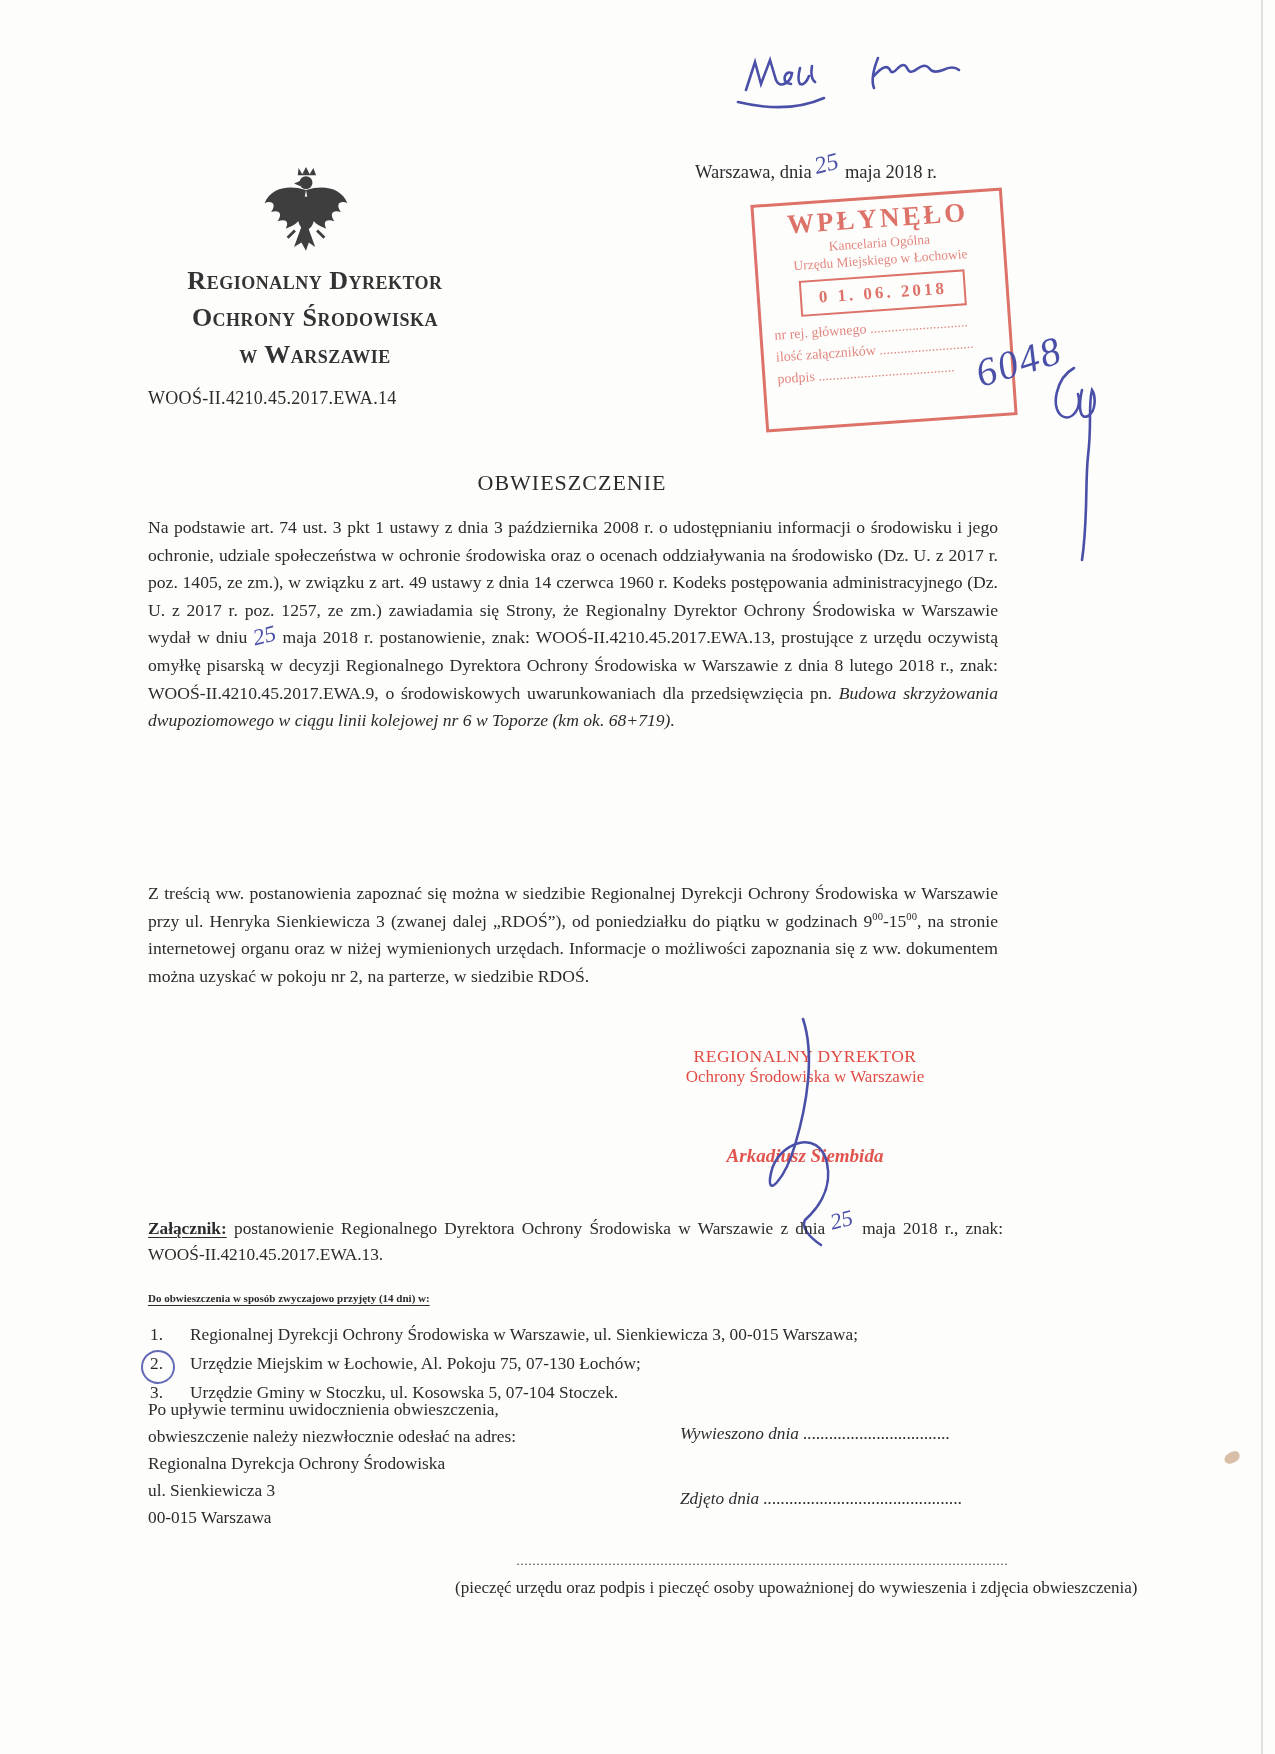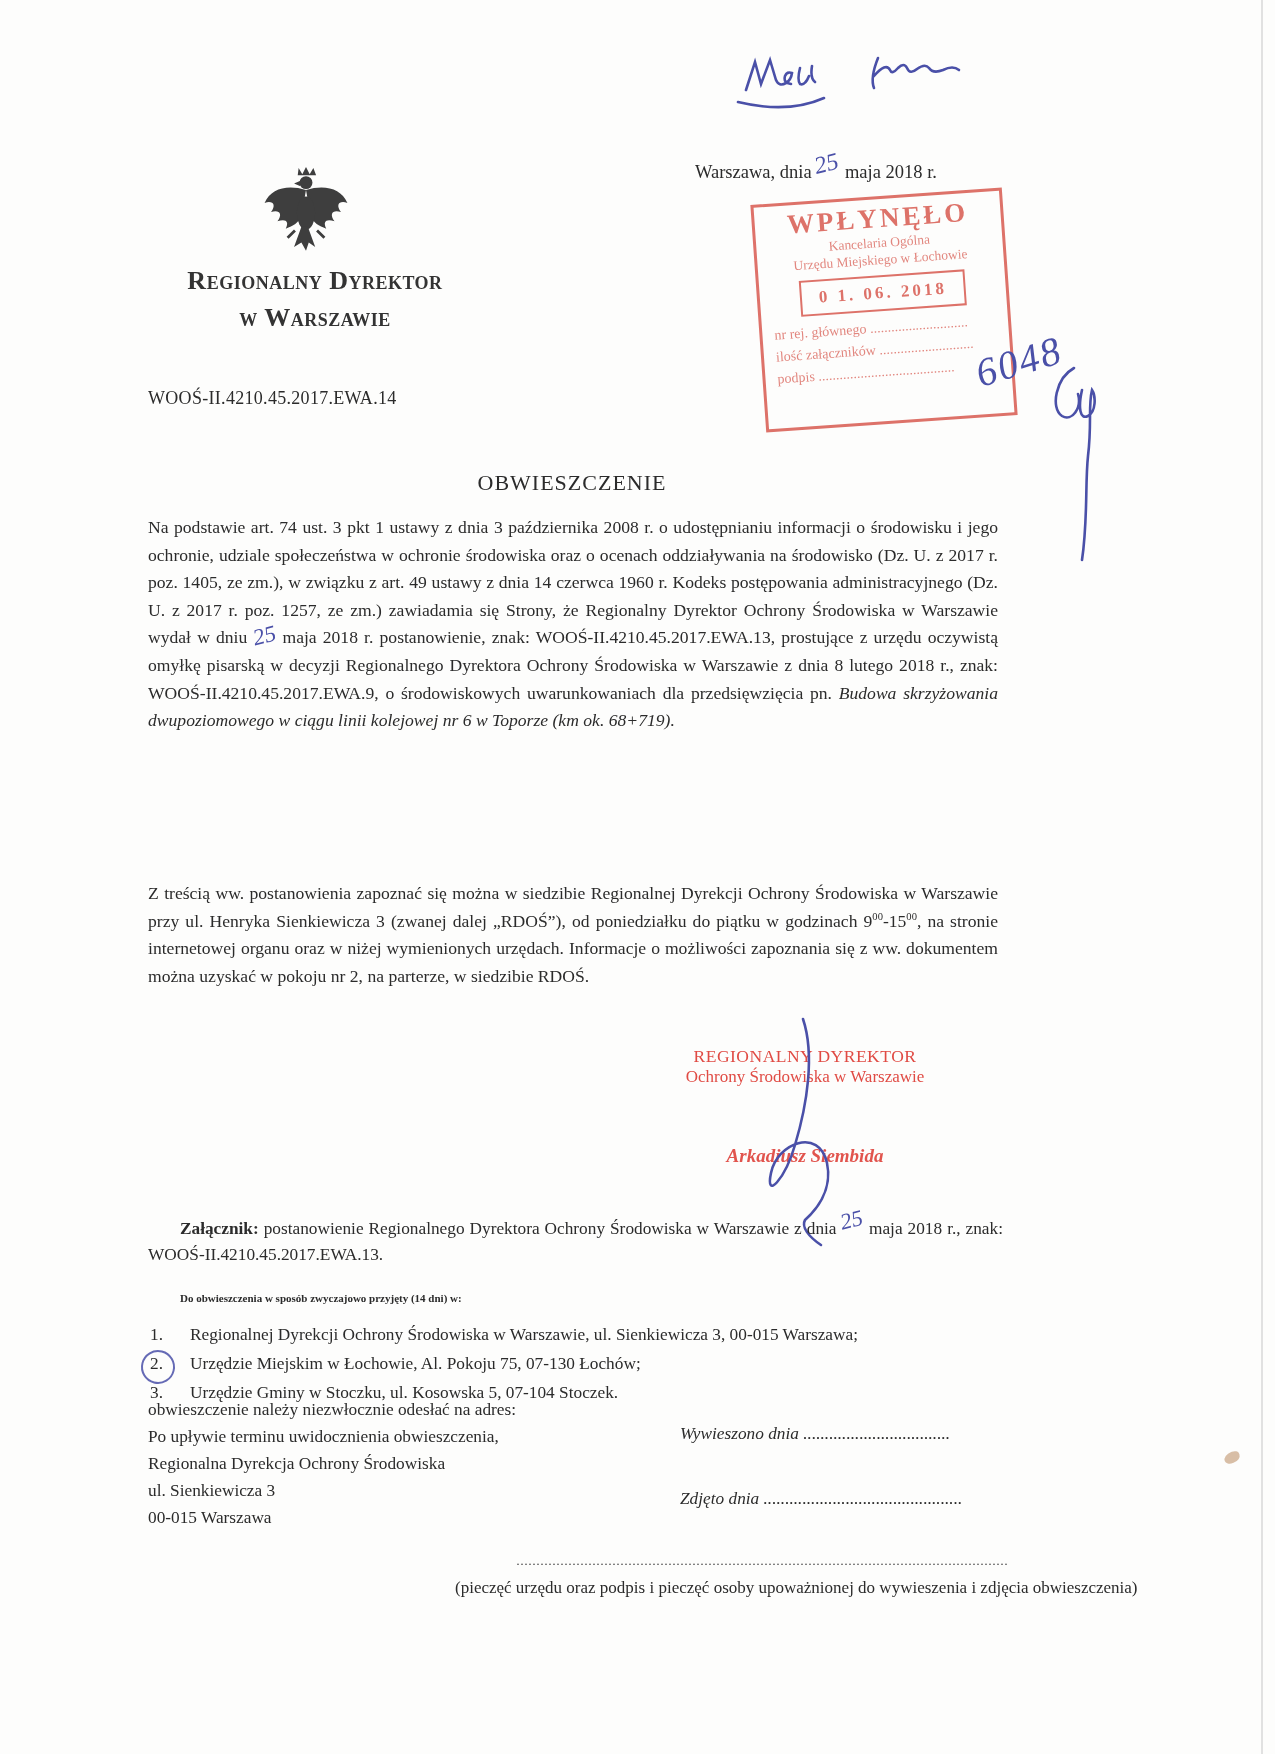--- a/index.html
+++ b/index.html
@@ -61,21 +61,21 @@
   sup{font-size:.6em; line-height:0;}
 
   
   .sig-block{left:630px; top:1046px; width:350px; text-align:center; color:var(--sig-red);}
   .sig-l1{font-size:17.5px; letter-spacing:.5px;}
   .sig-l2{font-size:17px;text-align:center;}
   .sig-name{margin-top:58px; font-size:19px; font-style:italic; font-weight:bold; opacity:.95;}
 
   
   .attachment{left:148px; top:1216px; width:855px; font-size:17.3px; line-height:26px; text-align:justify;}
-  .u-bold{font-weight:bold; text-underline-offset:3px;margin-left:32px;}
+  .u-bold{font-weight:bold; text-decoration:underline; text-underline-offset:3px;}
   .posting-head{left:148px; top:1292px; font-size:11px;}
   .posting-list{left:150px; top:1320px; width:820px; font-size:17.3px; line-height:29px;}
   .li{position:relative; display:flex;}
   .li .num{width:40px; flex:0 0 40px;}
   .pen-circle{
     position:absolute; left:-9px; top:1px; width:30px; height:30px;
     border:2px solid var(--ink); border-radius:50%; transform:rotate(14deg); opacity:.85;
   }
 
   
@@ -110,20 +110,21 @@
     <path d="M44 20 l-7 3 7 3 z"></path>
     <path d="M50 30 C30 24 12 28 5 44 C14 41 18 46 12 54 C21 51 25 56 19 64 C28 61 32 64 28 72 C36 69 42 66 45 58 Z"></path>
     <path d="M50 30 C70 24 88 28 95 44 C86 41 82 46 88 54 C79 51 75 56 81 64 C72 61 68 64 72 72 C64 69 58 66 55 58 Z"></path>
     <ellipse cx="50" cy="55" rx="10" ry="18"></ellipse>
     <path d="M45 70 l-8 22 8 -5 5 9 3 -9 7 5 -8 -22 z"></path>
     <path d="M38 74 l-8 8 M62 74 l8 8" stroke="#3e3e3e" stroke-width="3" fill="none"></path>
   </svg>
 
   <div class="abs org">
     <div>Regionalny Dyrektor</div>
+    <div>Ochrony Środowiska</div>
     <div>w Warszawie</div>
   </div>
   <div class="abs refnum">WOOŚ-II.4210.45.2017.EWA.14</div>
 
   <div class="abs dateline">
     <span>Warszawa, dnia</span>
     <span class="hw hw-raised">25</span>
     <span>maja 2018 r.</span>
   </div>
 
@@ -188,22 +189,22 @@
       <span class="num">2.</span>
       <span>Urzędzie Miejskim w Łochowie, Al. Pokoju 75, 07-130 Łochów;</span>
     </div>
     <div class="li">
       <span class="num">3.</span>
       <span>Urzędzie Gminy w Stoczku, ul. Kosowska 5, 07-104 Stoczek.</span>
     </div>
   </div>
 
   <div class="abs return-block">
+    <div>Po upływie terminu uwidocznienia obwieszczenia,</div>
     <div>obwieszczenie należy niezwłocznie odesłać na adres:</div>
-    <div>Po upływie terminu uwidocznienia obwieszczenia,</div>
     <div>Regionalna Dyrekcja Ochrony Środowiska</div>
     <div>ul. Sienkiewicza 3</div>
     <div>00-015 Warszawa</div>
   </div>
 
   <div class="abs date-field df1">
     <span>Wywieszono dnia</span>
     <span>..................................</span>
   </div>
   <div class="abs date-field df2">

